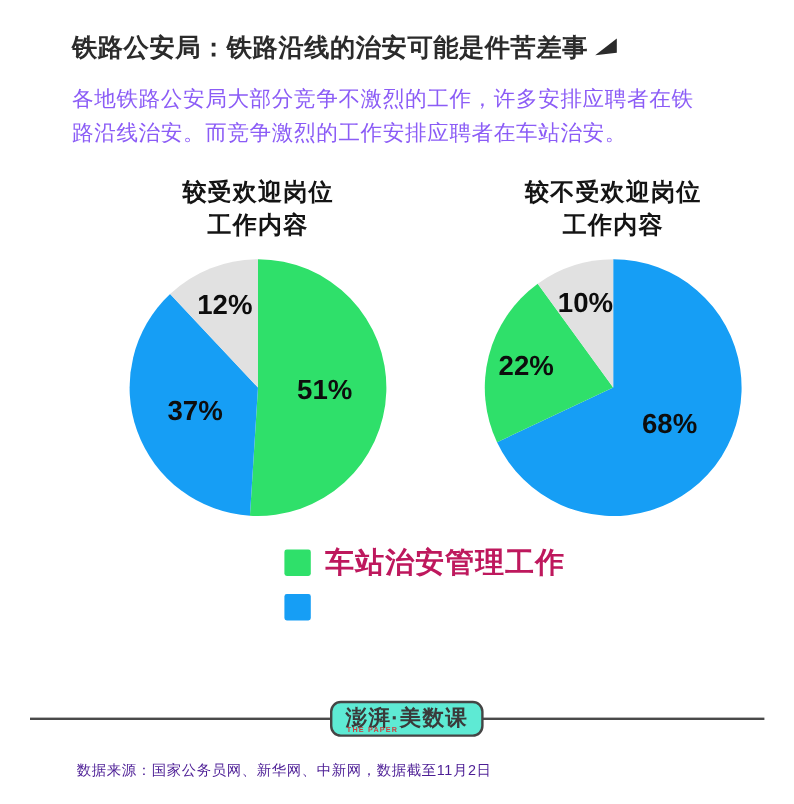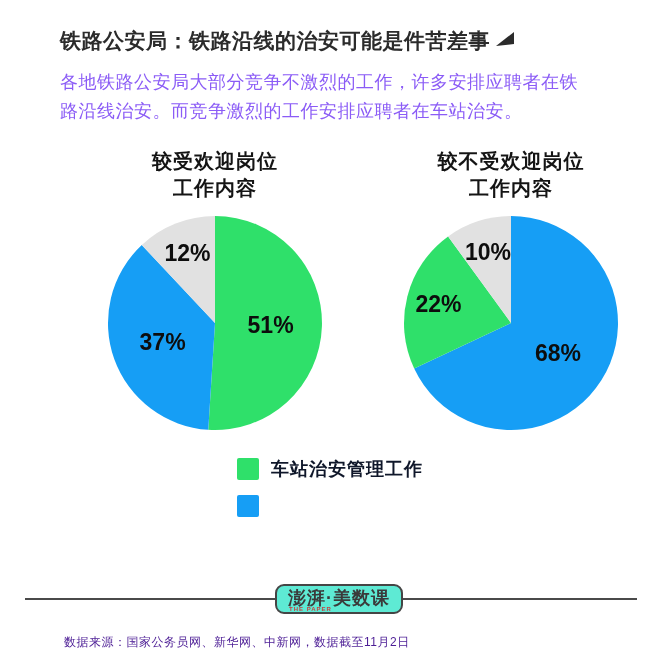--- a/index.html
+++ b/index.html
@@ -55,23 +55,23 @@
   
   .legend { margin: 27px 0 0 237px; }
   .legend-row { display: flex; align-items: center; margin-bottom: 15px; height: 22px; }
   .legend-swatch {
     width: 22px; height: 22px;
     border-radius: 2px;
     flex: 0 0 auto;
   }
   .legend-label {
     margin-left: 12px;
-    font-size: 18px;
+    font-size: 24px;
     font-weight: bold;
-    color: #0f172a;
+    color: #be185d;
     letter-spacing: 1px;
   }
   
   .divider-line {
     position: absolute;
     left: 25px; right: 25px; top: 598px;
     height: 2px;
     background: #4a4a4a;
   }
   .logo-frame {

